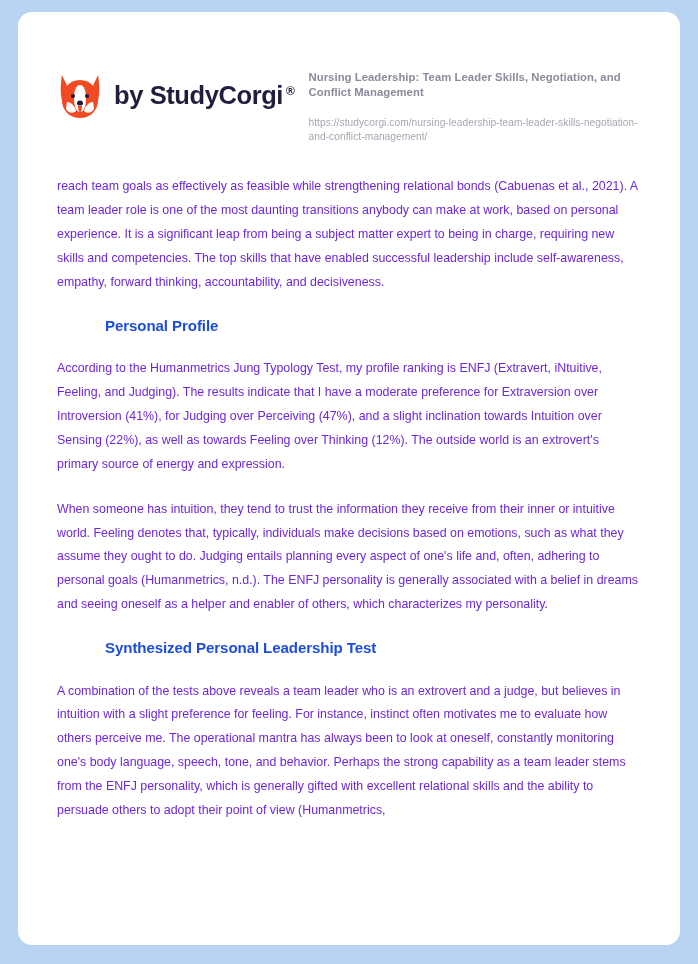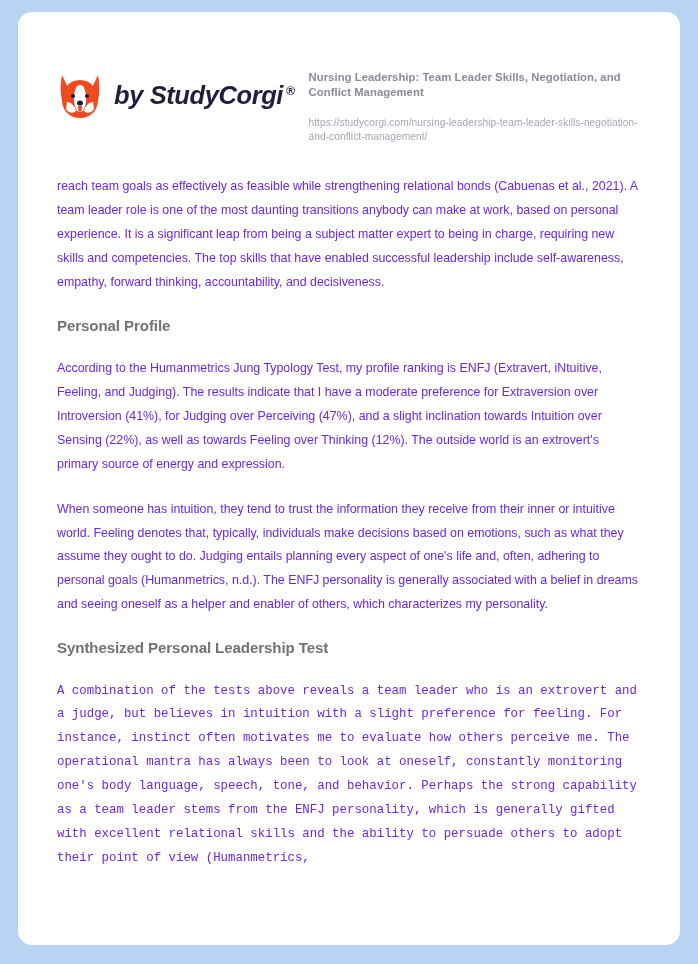--- a/index.html
+++ b/index.html
@@ -47,21 +47,20 @@
     margin-right: 11px;
   }
 
   .brand-wordmark {
     font-size: 25.5px;
     font-weight: bold;
     color: #221d3d;
     letter-spacing: -0.4px;
     white-space: nowrap;
     line-height: 1;
-    font-style: italic;
   }
 
   .brand-reg {
     font-size: 12px;
     font-weight: bold;
     color: #221d3d;
     vertical-align: super;
     margin-left: 3px;
     line-height: 1;
   }
@@ -96,30 +95,31 @@
   }
 
   .doc-paragraph {
     font-size: 12.4px;
     color: #6d28d9;
     line-height: 23.9px;
     margin-bottom: 21px;
     text-align: left;
   }
 
-  .doc-paragraph:last-child { margin-bottom: 8px; font-family: Liberation Mono, monospace; }
+  .doc-paragraph:last-child { margin-bottom: 8px; }
 
   .doc-heading {
     font-size: 15.1px;
     font-weight: bold;
-    color: #737373;
+    color: #1d4ed8;
     line-height: 1.35;
     margin-top: 20px;
     margin-bottom: 21px;
     letter-spacing: -0.1px;
+    margin-left: 48px;
   }
 </style>
 </head>
 <body>
 
 <div class="page-sheet">
 
   <div class="doc-header">
 
     <div class="brand">

